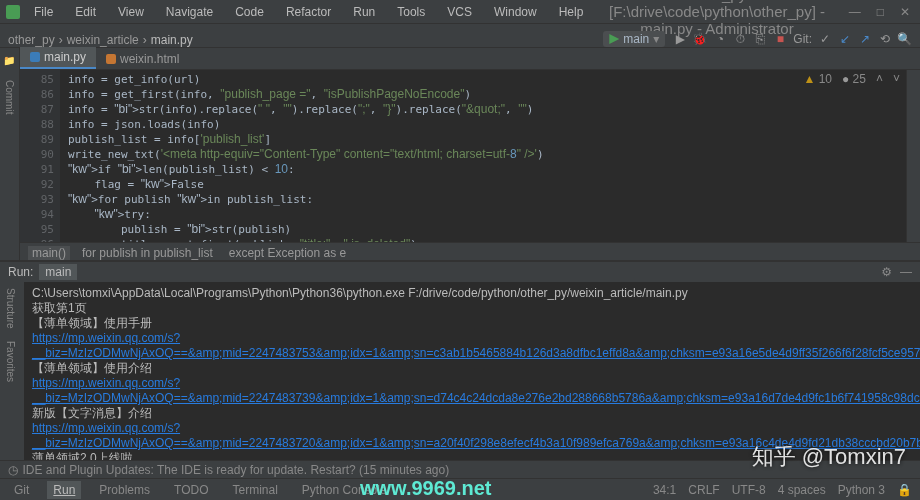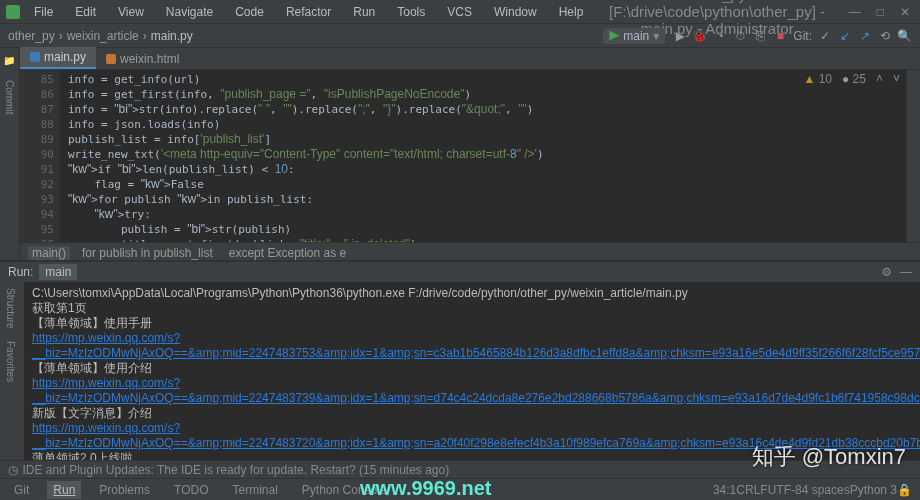--- a/index.html
+++ b/index.html
@@ -4,21 +4,21 @@
 <style>
 *{margin:0;padding:0;box-sizing:border-box;font-family:'Segoe UI',Arial,sans-serif;font-size:12px}
 body{width:920px;height:500px;background:#2b2b2b;color:#a9b7c6;overflow:hidden;position:relative}
 .titlebar{height:24px;background:#3c3f41;display:flex;align-items:center;padding:0 6px;border-bottom:1px solid #323232}
 .titlebar-icon{width:14px;height:14px;background:#499c54;border-radius:2px;margin-right:8px}
 .menu{display:flex;gap:10px}
 .menu span{padding:2px 6px;color:#bbb;cursor:pointer}
 .titlebar-title{flex:1;text-align:center;color:#888;font-size:15px}
 .win-controls{display:flex;gap:8px;color:#888}
 .win-controls span{cursor:pointer;padding:0 4px}
-.navbar{height:24px;background:#3c3f41;display:flex;align-items:center;padding:0 8px;border-bottom:1px solid #323232}
+.navbar{height:24px;background:#3c3f41;display:flex;align-items:flex-end;padding:0 8px;border-bottom:1px solid #323232}
 .breadcrumb{display:flex;gap:4px;color:#bbb;font-size:11px}
 .breadcrumb span{color:#999}
 .breadcrumb .cur{color:#bbb}
 .navbar-right{margin-left:auto;display:flex;align-items:center;gap:8px}
 .run-cfg{display:flex;align-items:center;gap:4px;background:#4b4e50;padding:1px 6px;border-radius:3px;font-size:11px}
 .run-cfg::before{content:'';width:10px;height:10px;background:#499c54;clip-path:polygon(0 0,100% 50%,0 100%)}
 .tb-icons{display:flex;gap:6px;align-items:center}
 .tb-icons span{width:14px;height:14px;display:flex;align-items:center;justify-content:center;color:#999;cursor:pointer}
 .ic-play{color:#499c54}
 .ic-debug{color:#499c54}
@@ -53,21 +53,21 @@
 .run-rail .stop{color:#c75450}
 .console{flex:1;padding:4px 8px;font-family:Consolas,monospace;font-size:11px;line-height:15px;overflow:hidden}
 .console .link{color:#287bde;text-decoration:underline}
 .console .txt{color:#bbb}
 .left-rail2{width:20px;background:#3c3f41;position:absolute;left:0;top:280px;bottom:22px;display:flex;flex-direction:column;align-items:center;gap:12px;padding-top:8px}
 .left-rail2 span{writing-mode:vertical-rl;color:#888;font-size:10px;cursor:pointer}
 .statusbar{position:absolute;bottom:0;left:0;right:0;height:22px;background:#3c3f41;border-top:1px solid #323232;display:flex;align-items:center;padding:0 8px;font-size:11px;color:#888}
 .statusbar-tabs{display:flex;gap:12px}
 .statusbar-tabs span{padding:2px 6px;cursor:pointer;display:flex;align-items:center;gap:3px}
 .statusbar-tabs .active{background:#515658;color:#bbb;text-decoration:underline}
-.statusbar-right{margin-left:auto;display:flex;}
+.statusbar-right{margin-left:auto;display:flex;gap:12px}
 .msg-bar{position:absolute;bottom:22px;left:0;right:0;height:18px;background:#3c3f41;display:flex;align-items:center;padding:0 8px;font-size:10px;color:#888;border-top:1px solid #323232}
 .watermark{position:absolute;bottom:28px;right:14px;color:#fff;opacity:.85;font-size:22px;font-weight:500;pointer-events:none;text-shadow:0 0 4px #000}
 .watermark2{position:absolute;bottom:0;left:360px;color:#5eead4;font-size:20px;font-weight:bold;pointer-events:none}
 </style>
 </head>
 <body>
 
 <div class="titlebar">
   <div class="titlebar-icon"></div>
   <div class="menu" id="menu">

